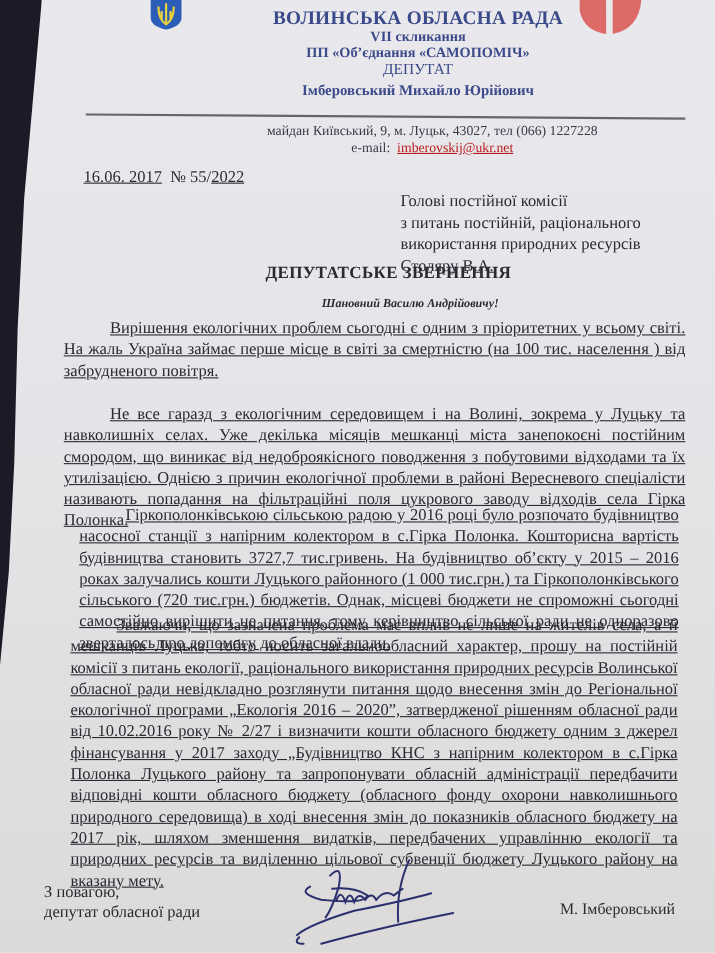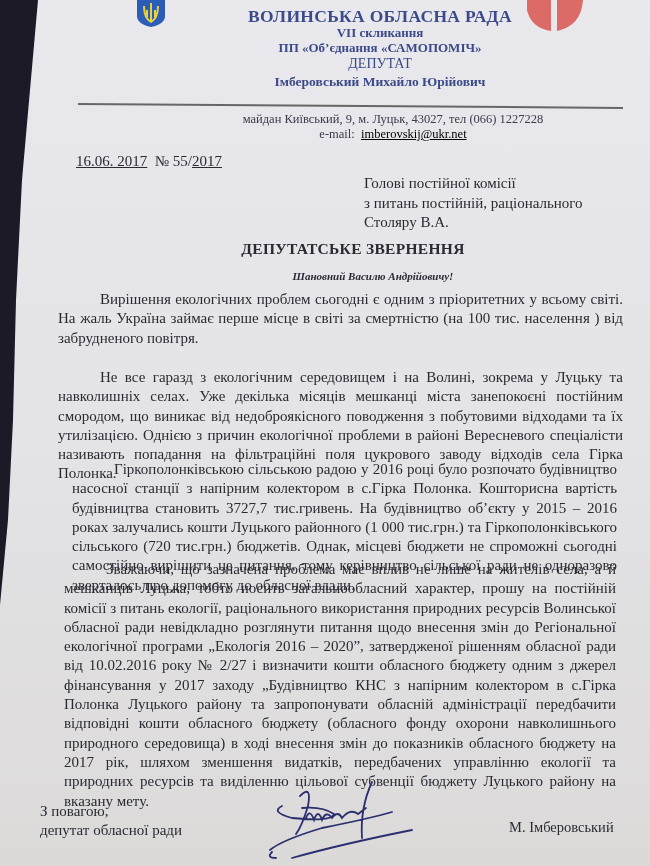--- a/index.html
+++ b/index.html
@@ -21,30 +21,30 @@
   .abs { position:absolute; white-space:nowrap; }
   .center { position:absolute; left:0; width:650px; text-align:center; }
   .lh-title { top:6px; left:55px; font-size:17.5px; font-weight:bold; color:#3b4a8a; letter-spacing:0.3px; }
   .lh-conv { top:25px; left:55px; font-size:13px; font-weight:bold; color:#3b4a8a; }
   .lh-party { top:40px; left:55px; font-size:13px; font-weight:bold; color:#3b4a8a; }
   .lh-deputy { top:56px; left:55px; font-size:14px; color:#3b4a8a; }
   .lh-name { top:74px; left:55px; font-size:13.5px; font-weight:bold; color:#3b4a8a; }
   .rule { position:absolute; left:78px; top:105px; width:545px; height:2px; background:#666; transform:rotate(0.4deg); }
   .addr { top:112px; left:68px; font-size:12.5px; color:#3a3a4a; }
   .email-line { top:127px; left:68px; font-size:12.5px; color:#3a3a4a; }
-  .email-link { color:#000000; text-decoration:underline; }
+  .email-link { color:#b91c1c; text-decoration:underline; }
   .coat { position:absolute; left:135px; top:0; width:32px; height:27px; }
   .shield-red { position:absolute; left:525px; top:0; width:60px; height:32px; }
   .date { left:76px; top:153px; font-size:15px; }
   .u { text-decoration:underline; }
   .recipient { left:364px; top:154px; font-size:15px; line-height:19.5px; white-space:normal; width:260px;margin-top:20px; }
   .doc-title { top:240px; left:0; width:650px; font-size:15.5px; font-weight:bold; letter-spacing:0.3px;padding-left:28px; }
   .salute { top:270px; left:0; width:650px; font-size:11px; font-weight:bold; font-style:italic;margin-left:48px; }
   .body-text {
-    position:absolute; left:58px; width:565px; font-size:15px; line-height:19.3px; text-align:justify;
+    position:absolute; left:58px; width:565px; font-size:15px; line-height:19.3px; text-align:justify;text-decoration:underline;
   }
   .body-text p { margin:0; text-indent:42px; }
   .p1 { top:290px; }
   .p2 { top:368px; }
   .p3 { top:460px; left:72px; width:545px; }
   .p4 { top:560px; left:64px; width:552px; }
   .closing { left:40px; top:802px; font-size:15px; line-height:19px; white-space:normal; }
   .signer { left:509px; top:819px; font-size:14.5px; }
   .sig { position:absolute; left:262px; top:778px; width:160px; height:88px; }
 </style>
@@ -69,26 +69,27 @@
 <div class="center lh-deputy">ДЕПУТАТ</div>
 <div class="center lh-name">Імберовський Михайло Юрійович</div>
 <div class="rule"></div>
 <div class="center addr">майдан Київський, 9, м. Луцьк, 43027, тел  (066) 1227228</div>
 <div class="center email-line">
   <span>e-mail:</span>&nbsp;
   <span class="email-link">imberovskij@ukr.net</span>
 </div>
 
 <div class="abs date">
-  <span class="u">16.06. 2017</span>&nbsp;&nbsp;<span>№ 55/</span><span class="u">2017</span>
+  <span class="u">16.06. 2017</span>&nbsp;&nbsp;<span>№ 55/</span><span class="u">2022</span>
 </div>
 
 <div class="abs recipient">
   <div>Голові постійної комісії</div>
   <div>з питань постійній, раціонального</div>
+  <div>використання природних ресурсів</div>
   <div>Столяру В.А.</div>
 </div>
 
 <div class="center doc-title">ДЕПУТАТСЬКЕ ЗВЕРНЕННЯ</div>
 <div class="center salute">Шановний Василю Андрійовичу!</div>
 
 <div class="body-text p1">
     <p>Вирішення екологічних проблем сьогодні є одним з пріоритетних у всьому світі. На жаль  Україна займає перше місце в світі за смертністю (на 100 тис. населення ) від забрудненого повітря.</p>
   </div>
 <div class="body-text p2">

